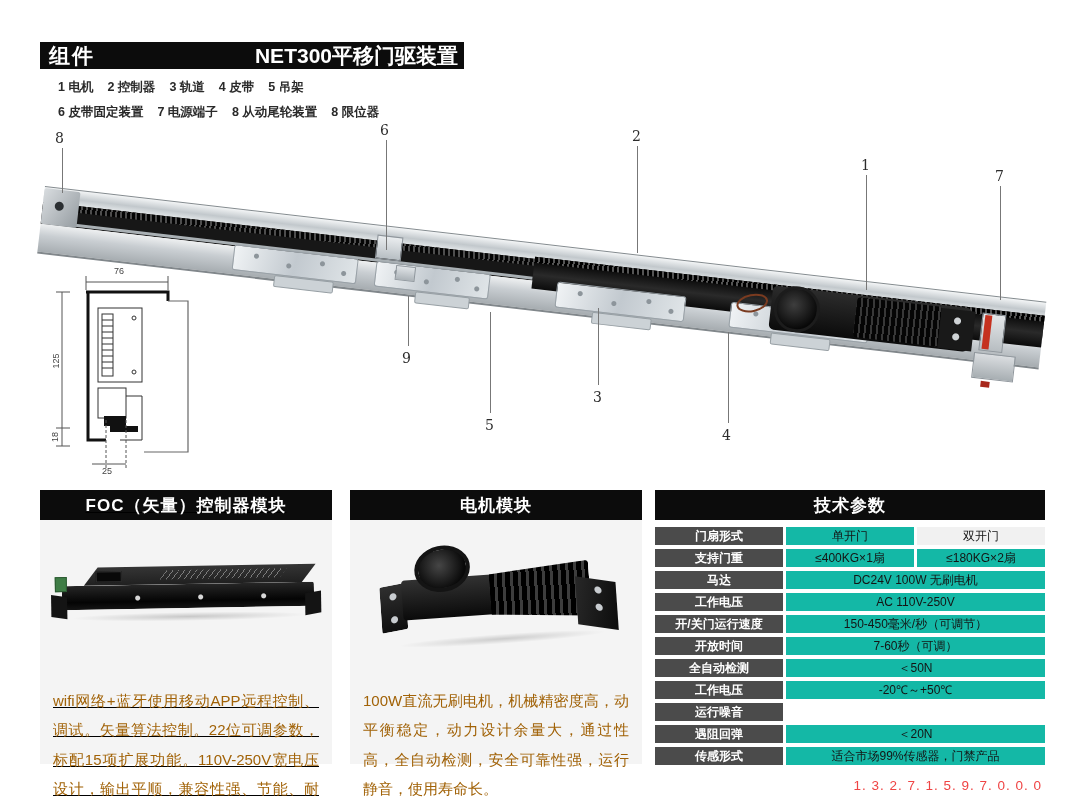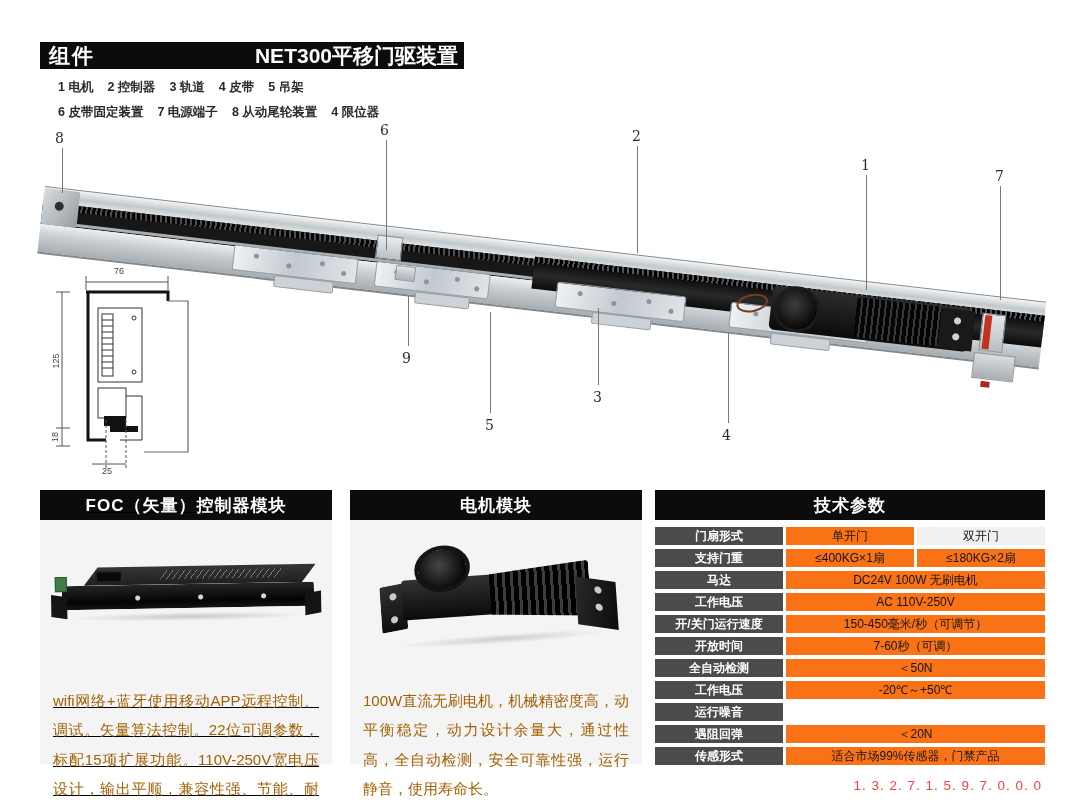--- a/index.html
+++ b/index.html
@@ -127,21 +127,21 @@
     background-image:radial-gradient(circle at 55% 22%,#c8ccd0 3px,transparent 4px),
       radial-gradient(circle at 55% 58%,#c8ccd0 3px,transparent 4px),linear-gradient(100deg,#282828,#0c0c0c);}
   .mt-sh{position:absolute;left:14px;top:92px;width:210px;height:10px;
     background:radial-gradient(ellipse,rgba(0,0,0,.16),transparent 70%);}
 
   
   .srow{display:flex;gap:3px;margin-bottom:4px;}
   .srow:first-of-type{margin-top:7px;}
   .sl{flex:0 0 128px;height:18px;background:#4b4b4b;color:#fff;font-size:12px;font-weight:600;
     display:flex;align-items:center;justify-content:center;}
-  .sv{flex:1;height:18px;background:#f97316;color:#141414;font-size:12px;
+  .sv{flex:1;height:18px;background:#14b8a6;color:#141414;font-size:12px;
     display:flex;align-items:center;justify-content:center;}
   .sv.lt{background:#f1f1f1;}
 
   .watermark{position:absolute;right:38px;top:778px;font-size:13.5px;color:#ef4444;letter-spacing:1px;z-index:3;}
 </style>
 </head>
 <body>
 
 <div class="header-bar">
   <span class="header-left">组件</span>
@@ -153,21 +153,21 @@
     <span>1 电机</span>
     <span>2 控制器</span>
     <span>3 轨道</span>
     <span>4 皮带</span>
     <span>5 吊架</span>
   </div>
   <div class="legend-row">
     <span>6 皮带固定装置</span>
     <span>7 电源端子</span>
     <span>8 从动尾轮装置</span>
-    <span>4 限位器</span>
+    <span>8 限位器</span>
   </div>
 </div>
 
 <div class="diagram">
 
   <div class="track">
     <div class="t-flange"></div>
     <div class="t-rail"></div>
     <div class="t-beltline"></div>
     <div class="t-sill"></div>

